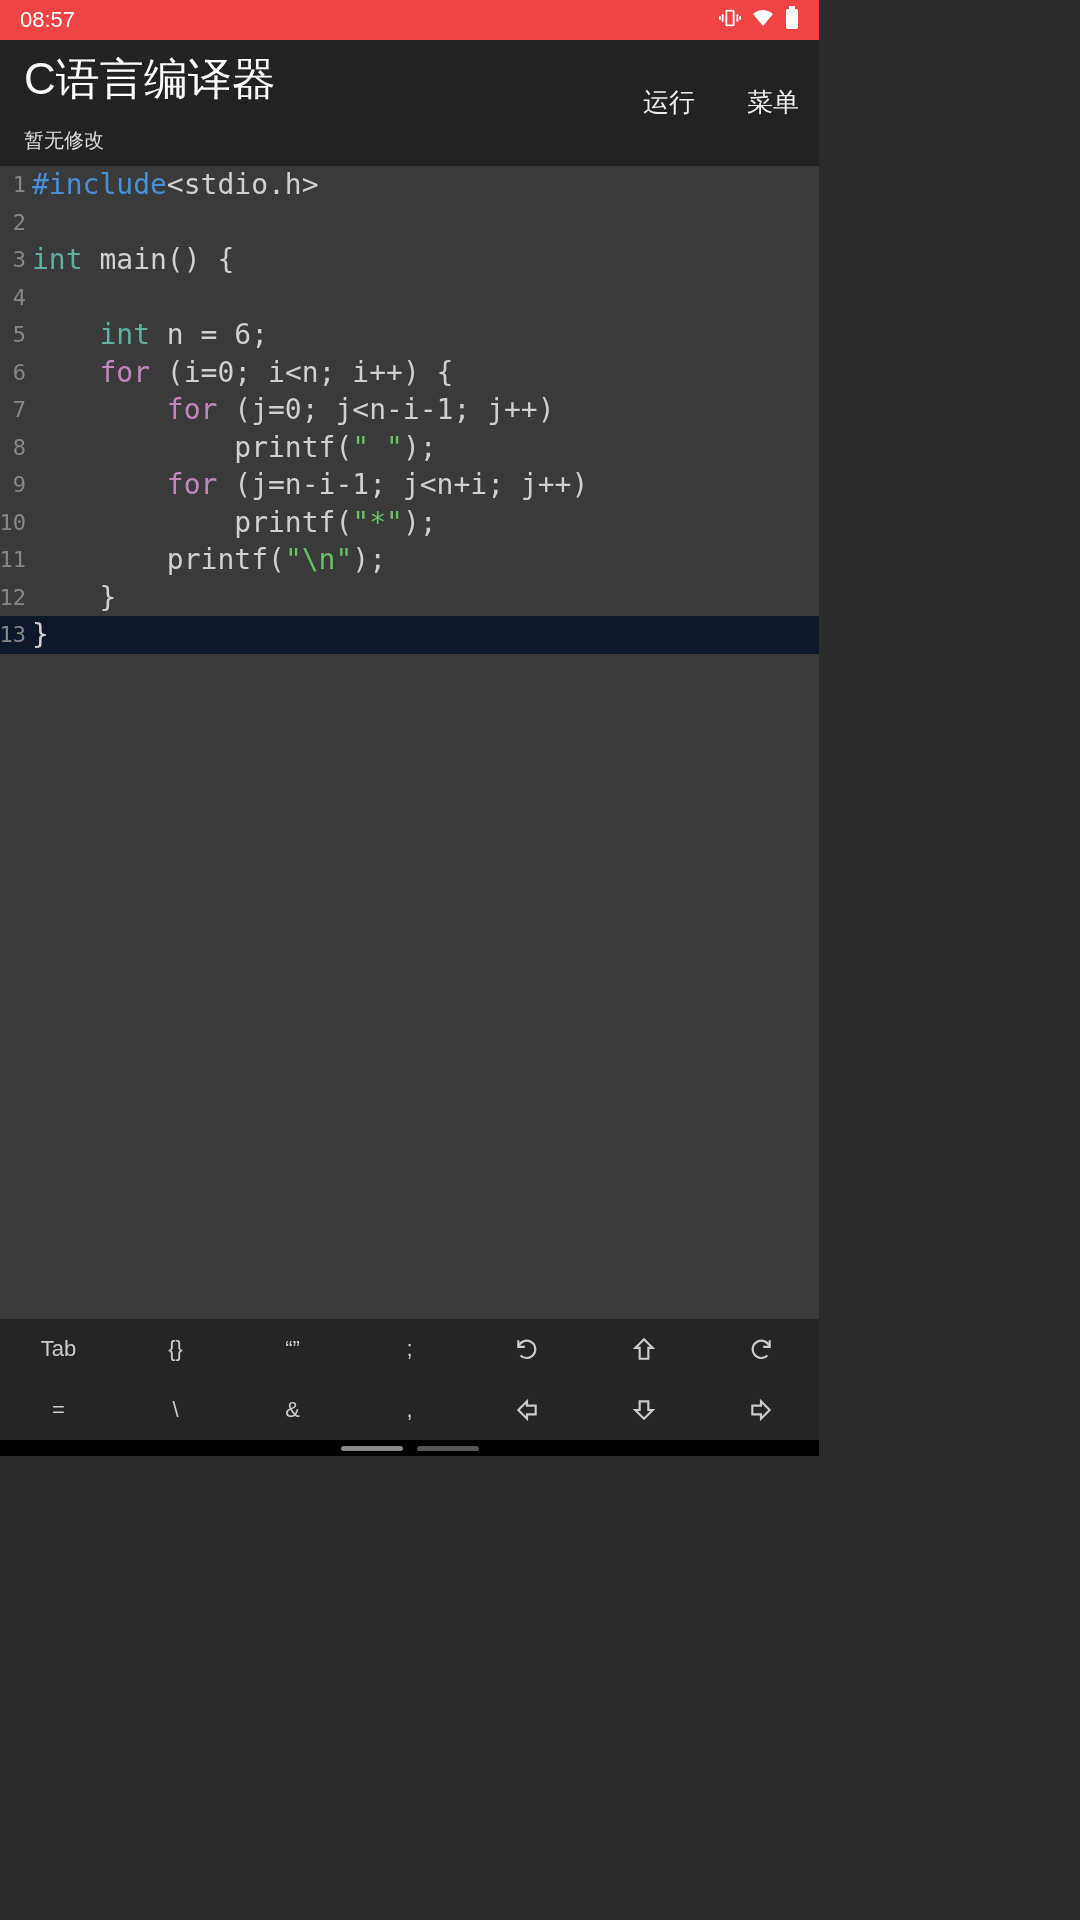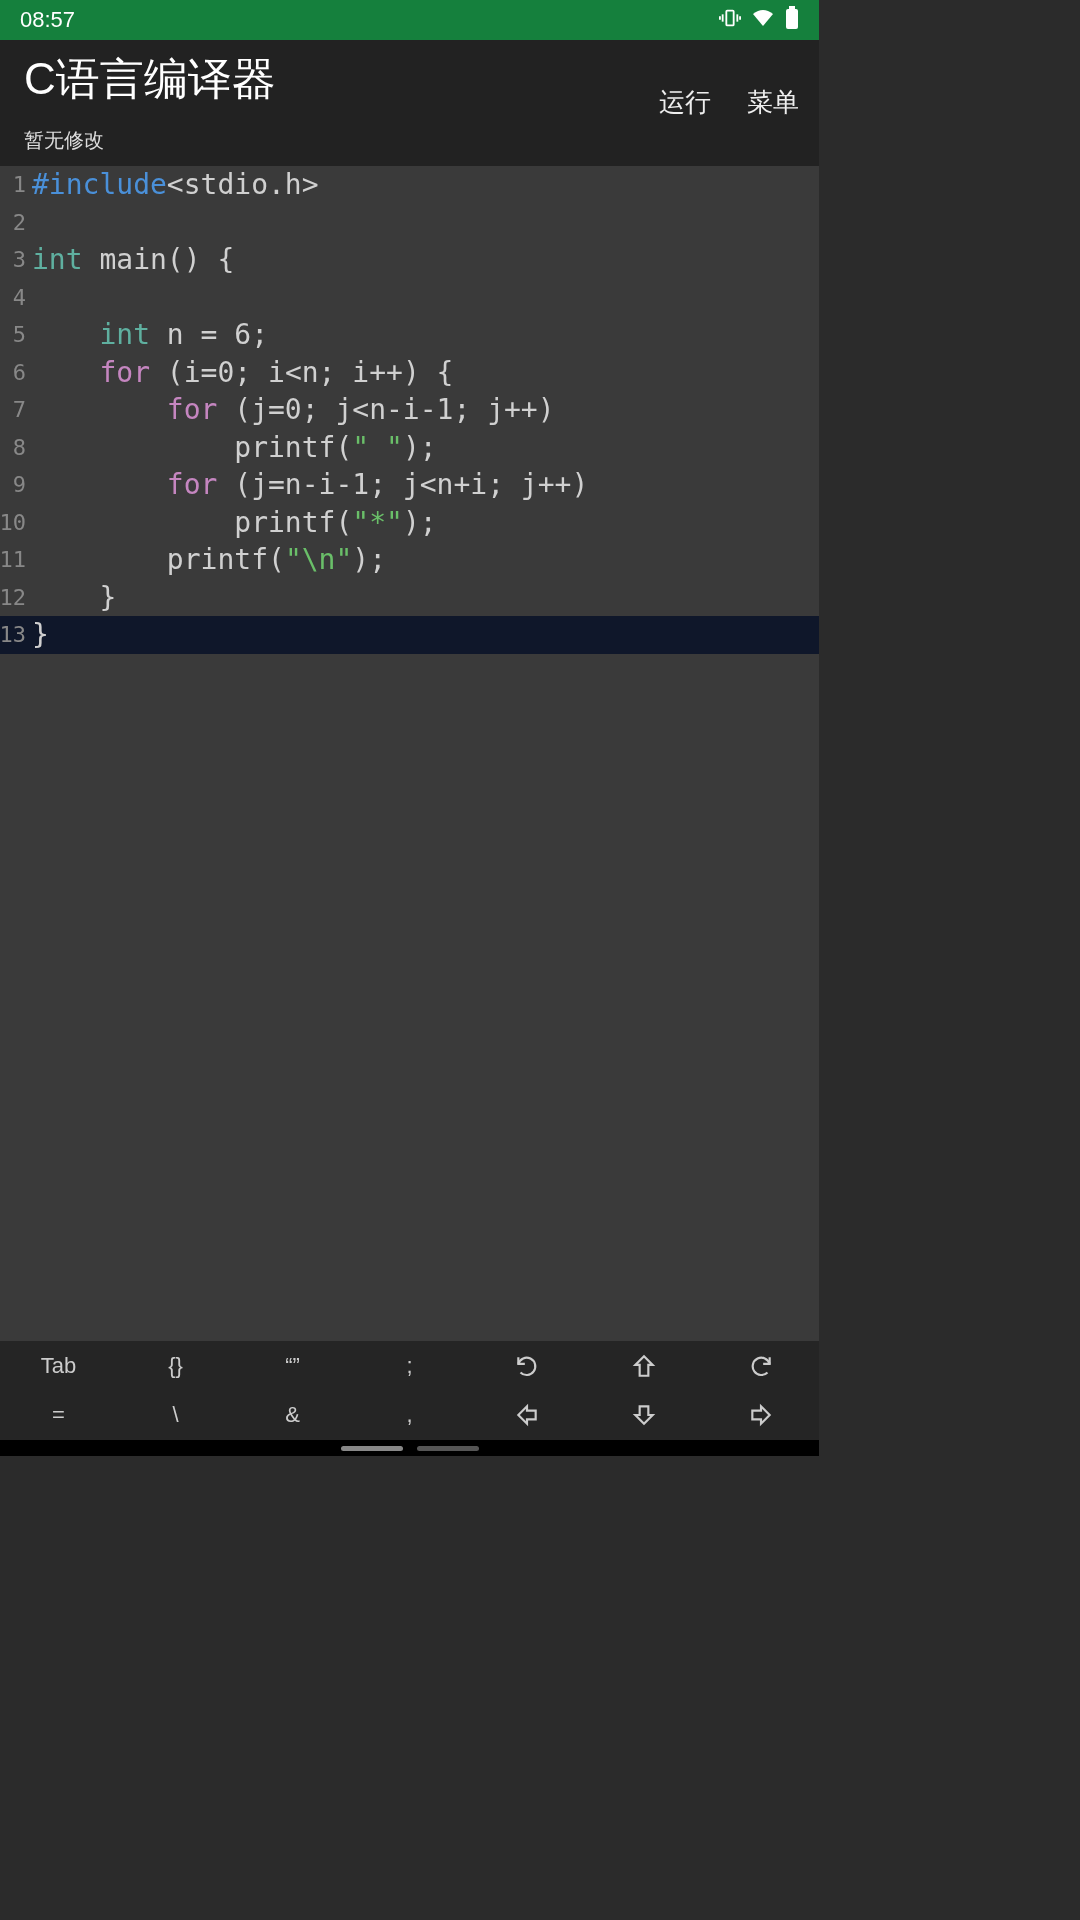--- a/index.html
+++ b/index.html
@@ -6,39 +6,39 @@
     html, body {
       width: 819px;
       height: 1456px;
       background: #2b2b2b;
       font-family: -apple-system, BlinkMacSystemFont, sans-serif;
       color: #e0e0e0;
       overflow: hidden;
     }
     .status-bar {
       height: 40px;
-      background: #15803d;
+      background: #ef4444;
       display: flex;
       justify-content: space-between;
       align-items: center;
       padding: 0 20px;
     }
     .status-time { font-size: 22px; font-weight: 500; color: #fff; }
     .status-icons { display: flex; gap: 10px; align-items: center; }
     .app-header {
       background: #222222;
       padding: 10px 20px 12px 24px;
       display: flex;
       justify-content: space-between;
       align-items: center;
     }
     .app-title-group { display: flex; flex-direction: column; }
     .app-title { font-size: 44px; font-weight: 500; color: #fff; }
     .app-subtitle { font-size: 20px; color: #ddd; margin-top: 18px; }
-    .app-actions { display: flex; gap: 36px; }
+    .app-actions { display: flex; gap: 52px; }
     .app-action { font-size: 26px; color: #eee; }
     .editor {
       background: #3a3a3a;
       font-family: 'Menlo', 'Consolas', monospace;
       font-size: 28px;
       line-height: 37.5px;
       position: relative;
     }
     .code-line {
       display: flex;
@@ -61,21 +61,21 @@
     .tok-type { color: #5fb0a0; text-align: right; }
     .tok-keyword { color: #c586c0; }
     .tok-string { color: #6abf69; }
     .editor-fill { flex: 1; background: #3a3a3a; }
     .app-container { display: flex; flex-direction: column; height: 100%; }
     .toolbar {
       background: #252525;
       display: grid;
       grid-template-columns: repeat(7, 1fr);
       grid-template-rows: 1fr 1fr;
-      height: 99px;
+      height: 121px;
     }
     .tool-key {
       display: flex;
       align-items: center;
       justify-content: center;
       color: #ccc;
       font-size: 22px;
     }
     .tool-key svg { width: 26px; height: 26px; }
     .nav-bar {

